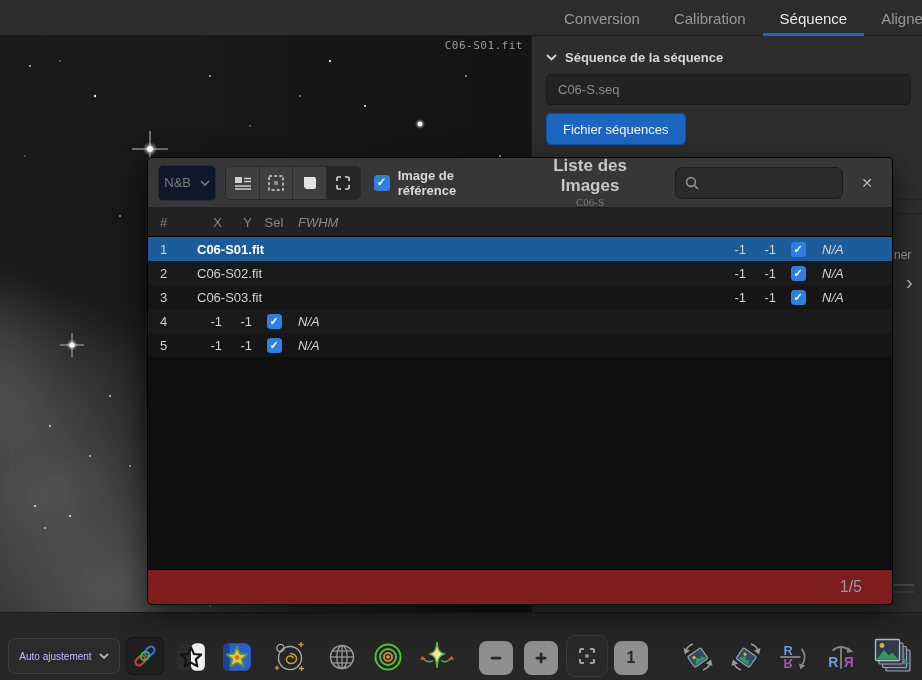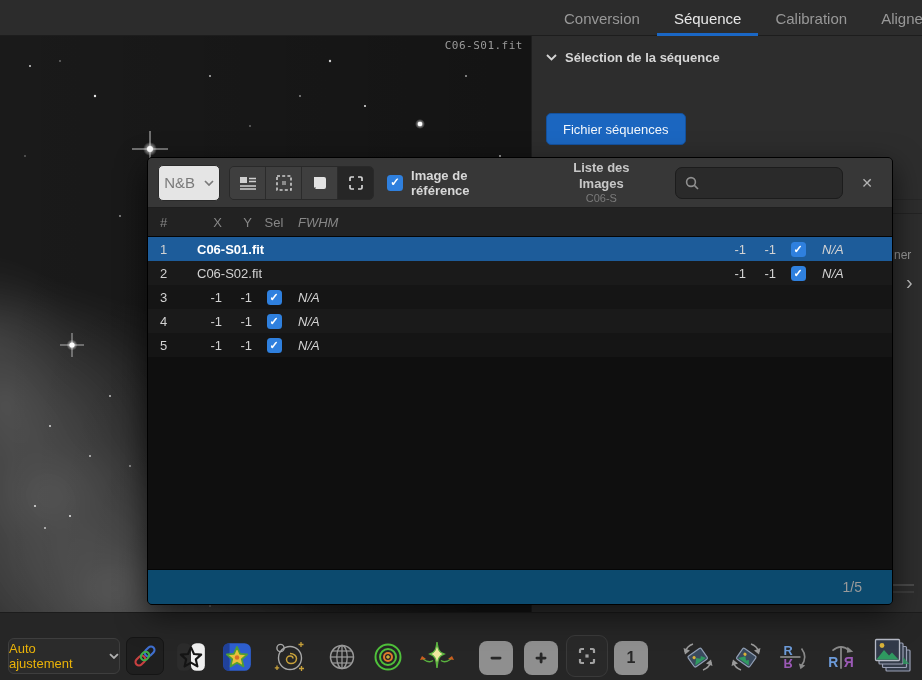--- a/index.html
+++ b/index.html
@@ -36,34 +36,34 @@
   .expander{position:absolute;left:374px;top:236px;font-size:20px;color:#bdbdbd;line-height:1;}
   .corner-l1{position:absolute;left:356px;top:548px;width:26px;border-top:2px solid #4a4a4a;}
   .corner-l2{position:absolute;left:356px;top:555px;width:26px;border-top:2px solid #3c3c3c;}
 
   
   .dialog{position:absolute;left:147px;top:157px;width:746px;height:448px;background:#101010;
           border:1px solid #000;border-radius:5px;box-shadow:0 10px 30px rgba(0,0,0,.6);
           display:flex;flex-direction:column;overflow:hidden;z-index:10;box-sizing:border-box;}
   .dialog-header{height:50px;flex:0 0 auto;background:#373737;border-bottom:1px solid #1f1f1f;
           display:flex;align-items:center;padding:0 10px;gap:9px;box-sizing:border-box;}
-  .nb-dropdown{width:62px;height:34px;border:1px solid #2b2b2b;border-radius:5px;background:#e5e5e5;
-          color:#7a7a7a;display:flex;align-items:center;justify-content:center;gap:9px;font-size:15px;}
+  .nb-dropdown{width:62px;height:34px;border:1px solid #2b2b2b;border-radius:5px;background:#0f172a;
+          color:#7a7a7a;display:flex;align-items:center;justify-content:center;gap:9px;font-size:13px;}
   .btn-group{display:flex;height:34px;border-radius:5px;overflow:hidden;border:1px solid #292929;box-sizing:border-box;}
   .group-btn{width:36px;background:#3f3f3f;display:flex;align-items:center;justify-content:center;
           border-right:1px solid #2b2b2b;cursor:pointer;}
   .group-btn:last-child{border-right:none;}
   .group-btn.active{background:#262626;}
   .ref-wrap{display:flex;align-items:center;gap:8px;margin-left:4px;}
   .cb{width:16px;height:16px;background:#2f80de;border-radius:3.5px;color:#fff;font-size:11.5px;
       font-weight:bold;display:flex;align-items:center;justify-content:center;line-height:1;flex:0 0 auto;}
   .ref-label{font-size:13px;color:#d8d8d8;font-weight:bold;}
   .dialog-title-block{margin-left:16px;text-align:center;line-height:1.2;min-width:96px;}
-  .dialog-title{font-size:13px;font-weight:bold;color:#c7c7c7;}
-  .dialog-subtitle{font-size:11px;color:#7b7b7b;}
+  .dialog-title{font-size:17px;font-weight:bold;color:#c7c7c7;}
+  .dialog-subtitle{font-size:11px;color:#7b7b7b;font-family:Liberation Serif, serif;}
   .dialog-search{margin-left:14px;width:168px;height:32px;background:#2a2a2a;border:1px solid #1c1c1c;
       border-radius:7px;display:flex;align-items:center;padding:0 9px;gap:7px;box-sizing:border-box;}
   .dialog-search input{flex:1;background:transparent;border:none;outline:none;color:#ccc;font-size:13px;
       font-family:"Liberation Sans",sans-serif;min-width:0;}
   .dialog-close{margin-left:auto;color:#b3b3b3;font-size:14px;padding:4px 9px;cursor:pointer;}
 
   .table-header{height:28px;flex:0 0 auto;display:flex;align-items:center;background:#222;
       border-bottom:1px solid #050505;color:#878787;font-size:13px;}
   .trow{height:24px;flex:0 0 auto;display:flex;align-items:center;font-size:13px;color:#d2d2d2;}
   .trow:nth-child(even){background:#1a1a1a;}
@@ -71,48 +71,48 @@
   .trow.selected{background:#1d5c9a;}
   .trow.selected .c-file{font-weight:bold;color:#fff;}
   .c-num{width:38px;padding-left:12px;box-sizing:border-box;flex:0 0 auto;}
   .c-file{flex:1;padding-left:11px;min-width:0;}
   .c-x{width:36px;text-align:right;flex:0 0 auto;}
   .c-y{width:30px;text-align:right;flex:0 0 auto;}
   .c-sel{width:44px;display:flex;justify-content:center;flex:0 0 auto;}
   .c-sel .cb{width:15px;height:15px;font-size:11px;}
   .c-fwhm{width:72px;padding-left:2px;flex:0 0 auto;box-sizing:border-box;font-style:italic;}
   .table-empty{flex:1;background:#0f0f0f;}
-  .dialog-footer{height:34px;flex:0 0 auto;background:#0c4a6e;border-top:1px solid #060606;
+  .dialog-footer{height:34px;flex:0 0 auto;background:#7f1d1d;border-top:1px solid #060606;
       display:flex;align-items:center;justify-content:flex-end;padding-right:30px;
-      color:#9a9a9a;font-size:14px;}
+      color:#9a9a9a;font-size:16px;}
 
   
   .toolbar{position:absolute;left:0;top:612px;width:922px;height:68px;background:#262626;
       border-top:1px solid #1c1c1c;box-sizing:border-box;}
   .tb{position:absolute;display:flex;align-items:center;justify-content:center;cursor:pointer;}
   .adjust-dd{left:8px;top:25px;width:112px;height:36px;border:1px solid #3e3e3e;border-radius:6px;
-      background:#2b2b2b;color:#eab308;font-size:13px;gap:7px;box-sizing:border-box;}
+      background:#2b2b2b;color:#c4b5fd;font-size:10px;gap:7px;box-sizing:border-box;}
   .link-btn{left:126px;top:24px;width:38px;height:38px;background:#1f1f1f;border:1px solid #151515;
       border-radius:7px;box-sizing:border-box;}
   .zbtn{width:34px;height:34px;background:#8f8f8f;border-radius:8px;}
   .zfit{left:566px;top:22px;width:42px;height:42px;background:#292929;border:1px solid #3a3a3a;
       border-radius:9px;box-sizing:border-box;}
   .one-label{color:#272727;font-weight:bold;font-size:16px;}
   svg text{font-family:"Liberation Sans",sans-serif;}
 </style>
 </head>
 <body>
 
 <div class="app">
 
   <div class="topbar"></div>
   <div class="tabbar">
     <div class="tab">Conversion</div>
+    <div class="tab">Calibration</div>
     <div class="tab active">Séquence</div>
-    <div class="tab">Calibration</div>
     <div class="tab">Alignement</div>
   </div>
 
   <div class="image-area">
     <svg width="531" height="576" viewBox="0 0 531 576">
       <defs>
         <radialGradient id="neb" cx="50%" cy="50%" r="50%">
           <stop offset="0%" stop-color="#b8b8b8" stop-opacity="0.30"></stop>
           <stop offset="55%" stop-color="#9a9a9a" stop-opacity="0.14"></stop>
           <stop offset="100%" stop-color="#9a9a9a" stop-opacity="0"></stop>
@@ -210,22 +210,23 @@
       </g>
     </svg>
     <div class="filename-label">C06-S01.fit</div>
   </div>
 
   <div class="right-panel">
     <div class="section-header">
       <svg width="11" height="7" viewBox="0 0 11 7">
         <polyline points="1,1 5.5,5.5 10,1" fill="none" stroke="#d6d6d6" stroke-width="1.8"></polyline>
       </svg>
-      <span>Sélection de la séquence</span>
-    </div>
+      <span>Séquence de la séquence</span>
+    </div>
+    <div class="seq-entry">C06-S.seq</div>
     <div class="search-seq-btn">Fichier séquences</div>
     <div class="panel-line1"></div>
     <div class="panel-line2"></div>
     <span class="clipped-ner">ner</span>
     <div class="expander">›</div>
     <div class="corner-l1"></div>
     <div class="corner-l2"></div>
   </div>
 
   <div class="dialog">
@@ -305,20 +306,21 @@
       <div class="c-file">C06-S02.fit</div>
       <div class="c-x">-1</div>
       <div class="c-y">-1</div>
       <div class="c-sel">
         <span class="cb">✓</span>
         </div>
       <div class="c-fwhm">N/A</div>
     </div>
     <div class="trow">
       <div class="c-num">3</div>
+      <div class="c-file">C06-S03.fit</div>
       <div class="c-x">-1</div>
       <div class="c-y">-1</div>
       <div class="c-sel">
         <span class="cb">✓</span>
         </div>
       <div class="c-fwhm">N/A</div>
     </div>
     <div class="trow">
       <div class="c-num">4</div>
       <div class="c-x">-1</div>

